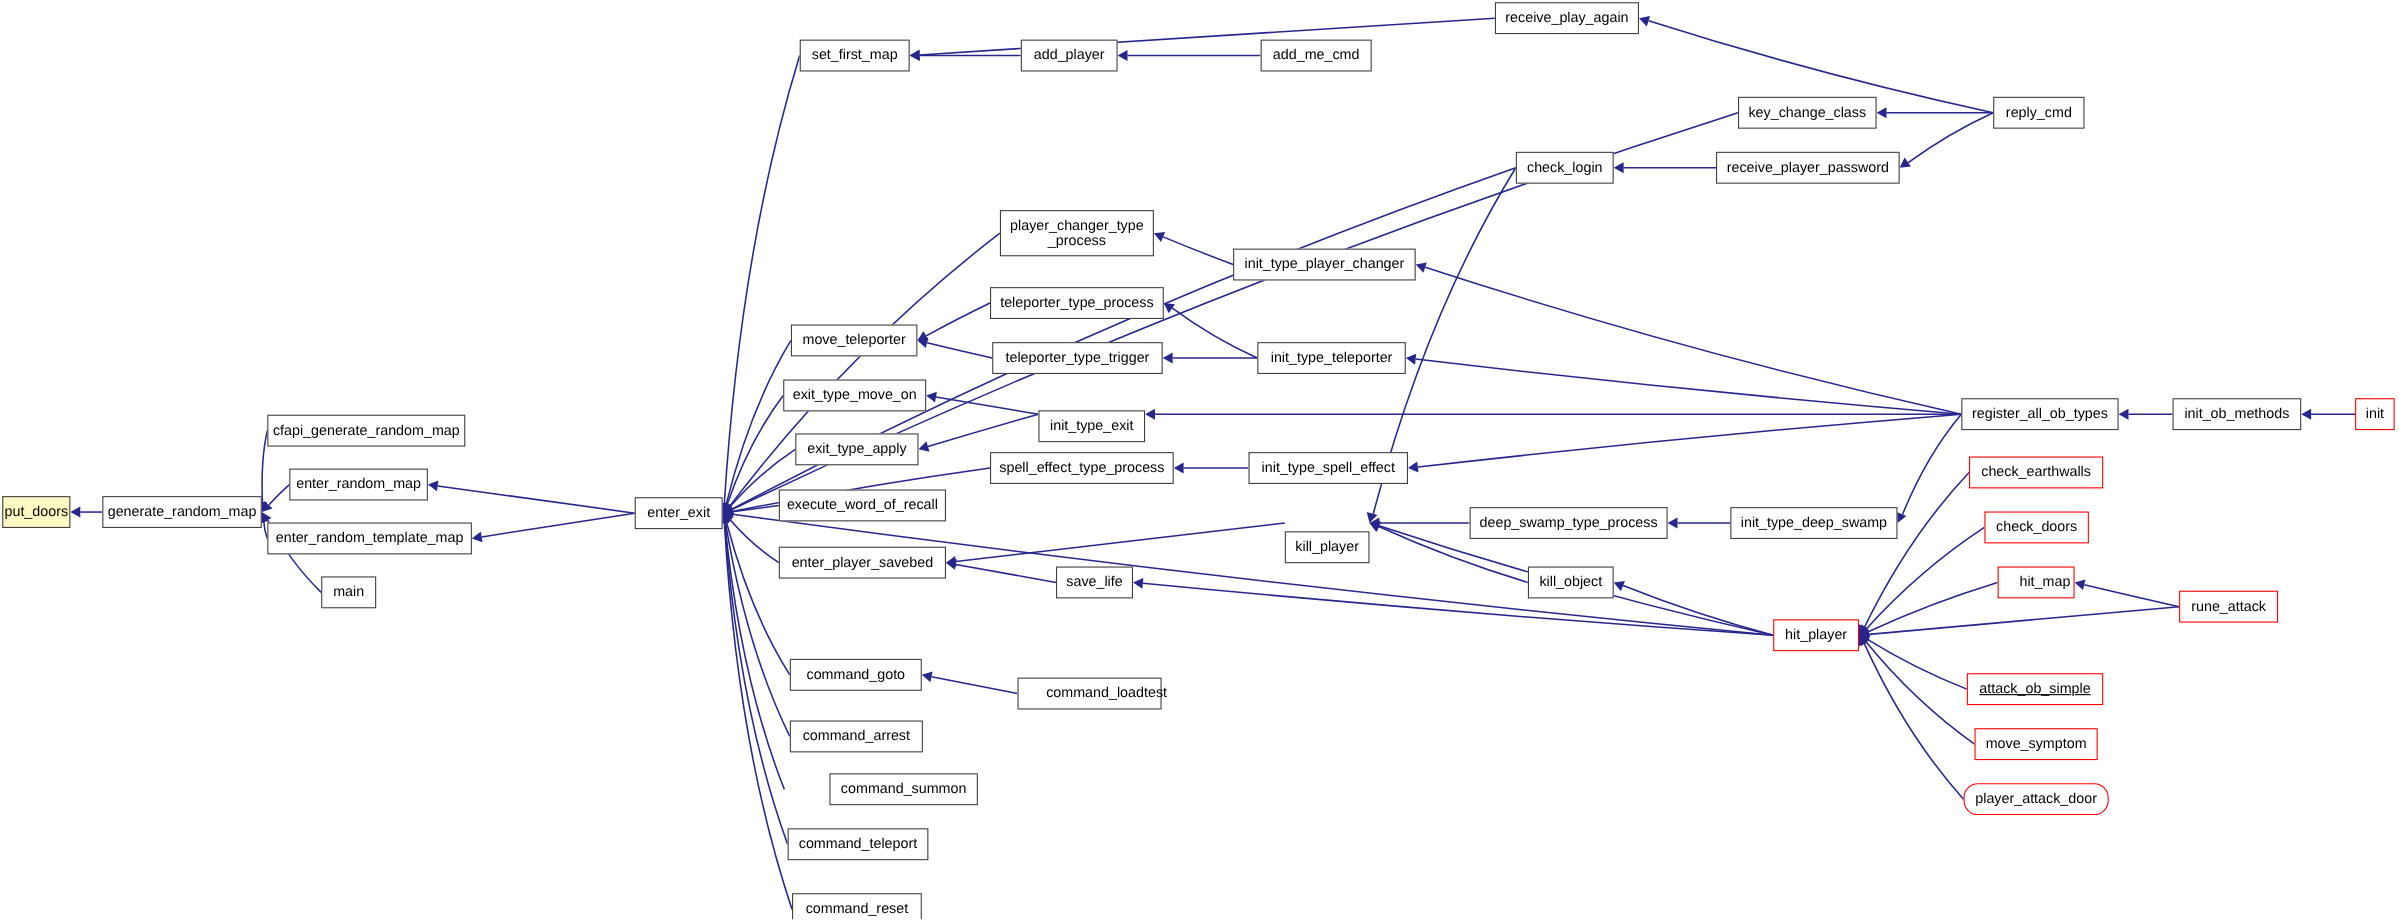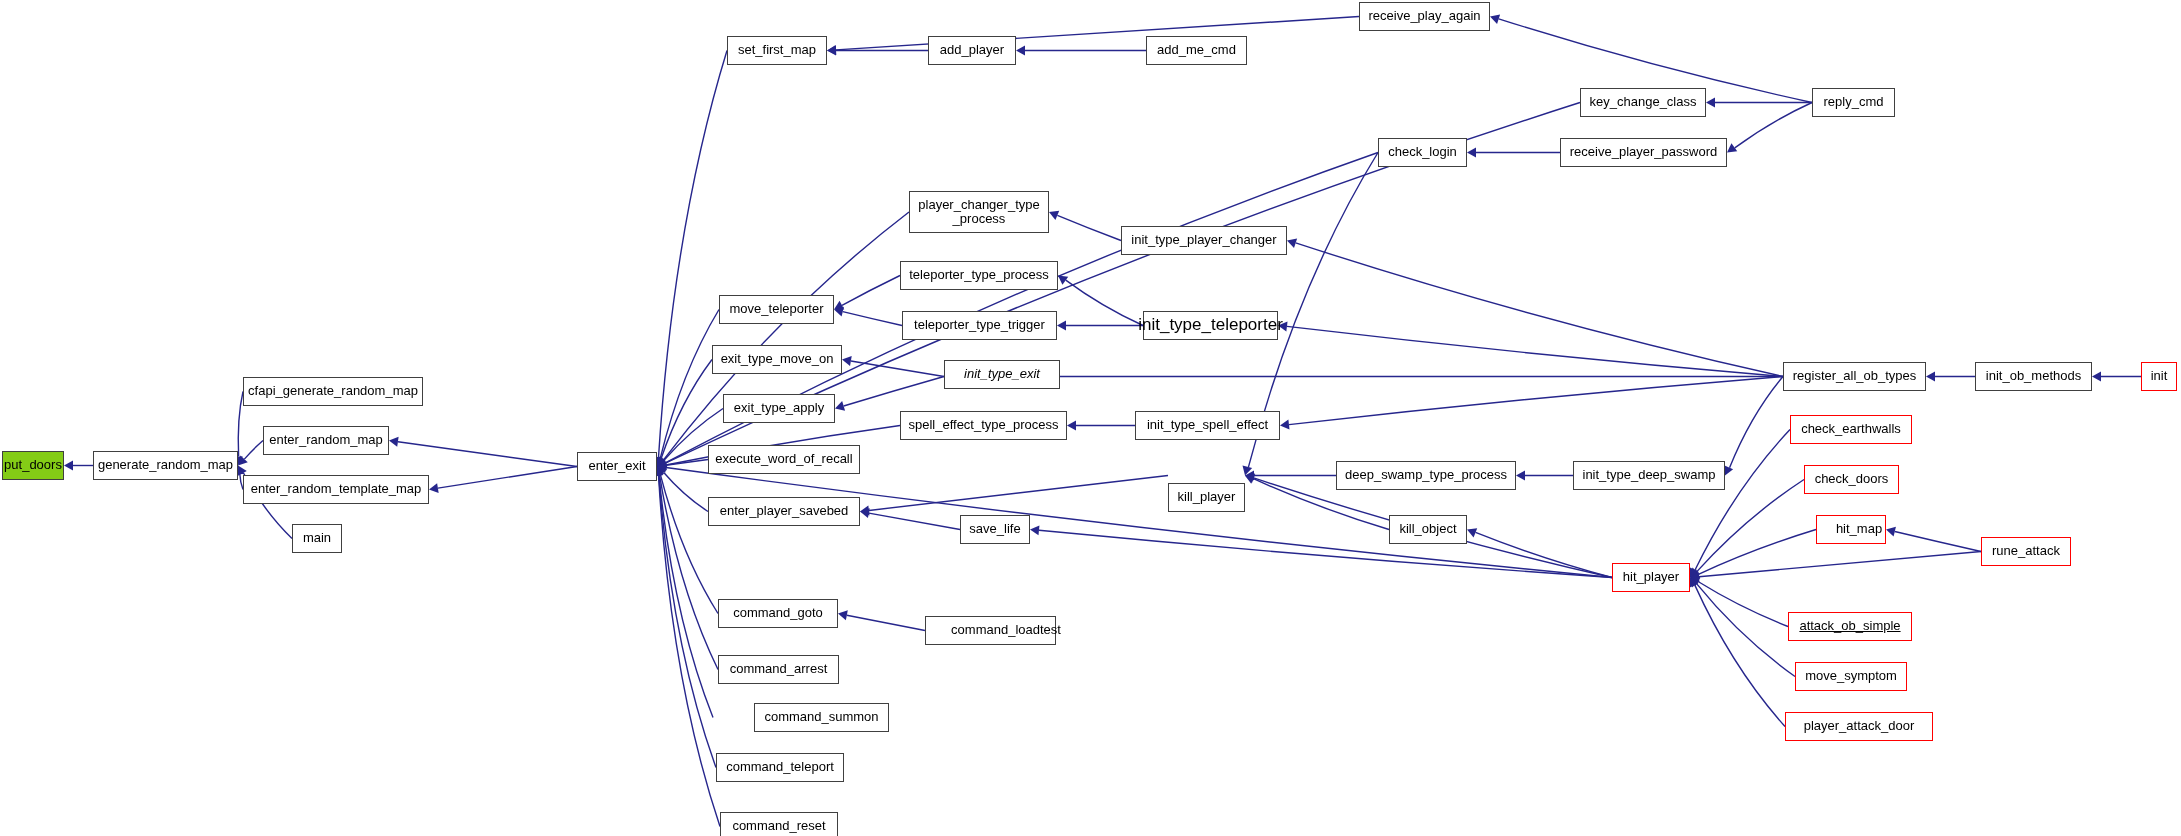--- a/index.html
+++ b/index.html
@@ -4,21 +4,21 @@
 <style>
   html,body{margin:0;padding:0;background:#ffffff;}
   #canvas{position:relative;width:2181px;height:836px;background:#ffffff;
           font-family:"Liberation Sans","DejaVu Sans",sans-serif;overflow:hidden;}
   svg#edges{position:absolute;left:0;top:0;width:2181px;height:836px;}
   .node{position:absolute;box-sizing:border-box;display:flex;align-items:center;
         justify-content:center;text-align:center;background:#ffffff;
         border:1px solid #404040;color:#000000;line-height:1.08;
         white-space:pre;letter-spacing:0px;}
   .node.red{border:1px solid #ff0000;}
-  .node.cur{background:#84cc16;border:1px solid #404040;}
+  .node.cur{background:#fef9c3;border:1px solid #404040;}
 </style>
 </head>
 <body>
 
 <div id="canvas">
   <svg id="edges" viewBox="0 0 2181 836" xmlns="http://www.w3.org/2000/svg">
       <path d="M 93 465.5 Q 83 465.5 73 465.5" fill="none" stroke="#26268c" stroke-width="1.4"></path>
       <polygon points="64,465.5 73,460.5 73,470.5" fill="#26268c"></polygon>
       <path d="M 243 391.5 Q 236.91836236096546 418.3122370577113 238.6067247219309 456.5204741154225" fill="none" stroke="#26268c" stroke-width="1.4"></path>
       <polygon points="238,465.5 232.79506925232644,456.6169433238371 242.79244319797115,456.3877835740024" fill="#26268c"></polygon>
@@ -160,44 +160,44 @@
       <div class="node" style="left: 1580px; top: 88px; width: 126px; height: 29px; font-size: 13px;">key_change_class</div>
       <div class="node" style="left: 1812px; top: 88px; width: 83px; height: 29px; font-size: 13px;">reply_cmd</div>
       <div class="node" style="left: 1378px; top: 138px; width: 89px; height: 29px; font-size: 13px;">check_login</div>
       <div class="node" style="left: 1560px; top: 138px; width: 167px; height: 29px; font-size: 13px;">receive_player_password</div>
       <div class="node" style="left: 909px; top: 191px; width: 140px; height: 42px; font-size: 13px;">player_changer_type
 _process</div>
       <div class="node" style="left: 1121px; top: 226px; width: 166px; height: 29px; font-size: 13px;">init_type_player_changer</div>
       <div class="node" style="left: 900px; top: 261px; width: 158px; height: 29px; font-size: 13px;">teleporter_type_process</div>
       <div class="node" style="left: 719px; top: 295px; width: 115px; height: 29px; font-size: 13px;">move_teleporter</div>
       <div class="node" style="left: 902px; top: 311px; width: 155px; height: 29px; font-size: 13px;">teleporter_type_trigger</div>
-      <div class="node" style="left: 1143px; top: 311px; width: 135px; height: 29px; font-size: 17px;">init_type_teleporter</div>
+      <div class="node" style="left: 1143px; top: 311px; width: 135px; height: 29px; font-size: 13px;">init_type_teleporter</div>
       <div class="node" style="left: 712px; top: 345px; width: 130px; height: 29px; font-size: 13px;">exit_type_move_on</div>
-      <div class="node" style="left: 944px; top: 360px; width: 116px; height: 29px; font-size: 13px; font-style: italic;">init_type_exit</div>
+      <div class="node" style="left: 944px; top: 373px; width: 97px; height: 29px; font-size: 13px;">init_type_exit</div>
       <div class="node" style="left: 723px; top: 394px; width: 112px; height: 29px; font-size: 13px;">exit_type_apply</div>
       <div class="node" style="left: 900px; top: 411px; width: 167px; height: 29px; font-size: 13px;">spell_effect_type_process</div>
       <div class="node" style="left: 1135px; top: 411px; width: 145px; height: 29px; font-size: 13px;">init_type_spell_effect</div>
       <div class="node" style="left: 708px; top: 445px; width: 152px; height: 29px; font-size: 13px;">execute_word_of_recall</div>
       <div class="node" style="left: 1168px; top: 483px; width: 77px; height: 29px; font-size: 13px;">kill_player</div>
       <div class="node" style="left: 1336px; top: 461px; width: 180px; height: 29px; font-size: 13px;">deep_swamp_type_process</div>
       <div class="node" style="left: 1573px; top: 461px; width: 152px; height: 29px; font-size: 13px;">init_type_deep_swamp</div>
       <div class="node" style="left: 1783px; top: 362px; width: 143px; height: 29px; font-size: 13px;">register_all_ob_types</div>
       <div class="node" style="left: 1975px; top: 362px; width: 117px; height: 29px; font-size: 13px;">init_ob_methods</div>
       <div class="node red" style="left: 2141px; top: 362px; width: 36px; height: 29px; font-size: 13px;">init</div>
       <div class="node" style="left: 708px; top: 497px; width: 152px; height: 29px; font-size: 13px;">enter_player_savebed</div>
       <div class="node" style="left: 960px; top: 515px; width: 70px; height: 29px; font-size: 13px;">save_life</div>
       <div class="node" style="left: 1389px; top: 515px; width: 78px; height: 29px; font-size: 13px;">kill_object</div>
       <div class="node red" style="left: 1612px; top: 563px; width: 78px; height: 29px; font-size: 13px;">hit_player</div>
       <div class="node red" style="left: 1790px; top: 415px; width: 122px; height: 29px; font-size: 13px;">check_earthwalls</div>
       <div class="node red" style="left: 1804px; top: 465px; width: 95px; height: 29px; font-size: 13px;">check_doors</div>
       <div class="node red" style="left: 1816px; top: 515px; width: 70px; height: 29px; font-size: 13px; padding-left: 16px;">hit_map</div>
       <div class="node red" style="left: 1981px; top: 537px; width: 90px; height: 29px; font-size: 13px;">rune_attack</div>
       <div class="node red" style="left: 1788px; top: 612px; width: 124px; height: 29px; font-size: 13px; text-decoration: underline;">attack_ob_simple</div>
       <div class="node red" style="left: 1795px; top: 662px; width: 112px; height: 29px; font-size: 13px;">move_symptom</div>
-      <div class="node red" style="left: 1785px; top: 712px; width: 148px; height: 29px; font-size: 13px;">player_attack_door</div>
+      <div class="node red" style="left: 1785px; top: 712px; width: 132px; height: 29px; font-size: 13px; border-radius: 13px;">player_attack_door</div>
       <div class="node" style="left: 718px; top: 599px; width: 120px; height: 29px; font-size: 13px;">command_goto</div>
       <div class="node" style="left: 925px; top: 616px; width: 131px; height: 29px; font-size: 13px; padding-left: 31px;">command_loadtest</div>
       <div class="node" style="left: 718px; top: 655px; width: 121px; height: 29px; font-size: 13px;">command_arrest</div>
       <div class="node" style="left: 713px; top: 703px; width: 135px; height: 29px; font-size: 13px; margin-left: 41px;">command_summon</div>
       <div class="node" style="left: 716px; top: 753px; width: 128px; height: 29px; font-size: 13px;">command_teleport</div>
       <div class="node" style="left: 720px; top: 812px; width: 118px; height: 29px; font-size: 13px;">command_reset</div>
     </div>
 </div>
 
 </body></html>

